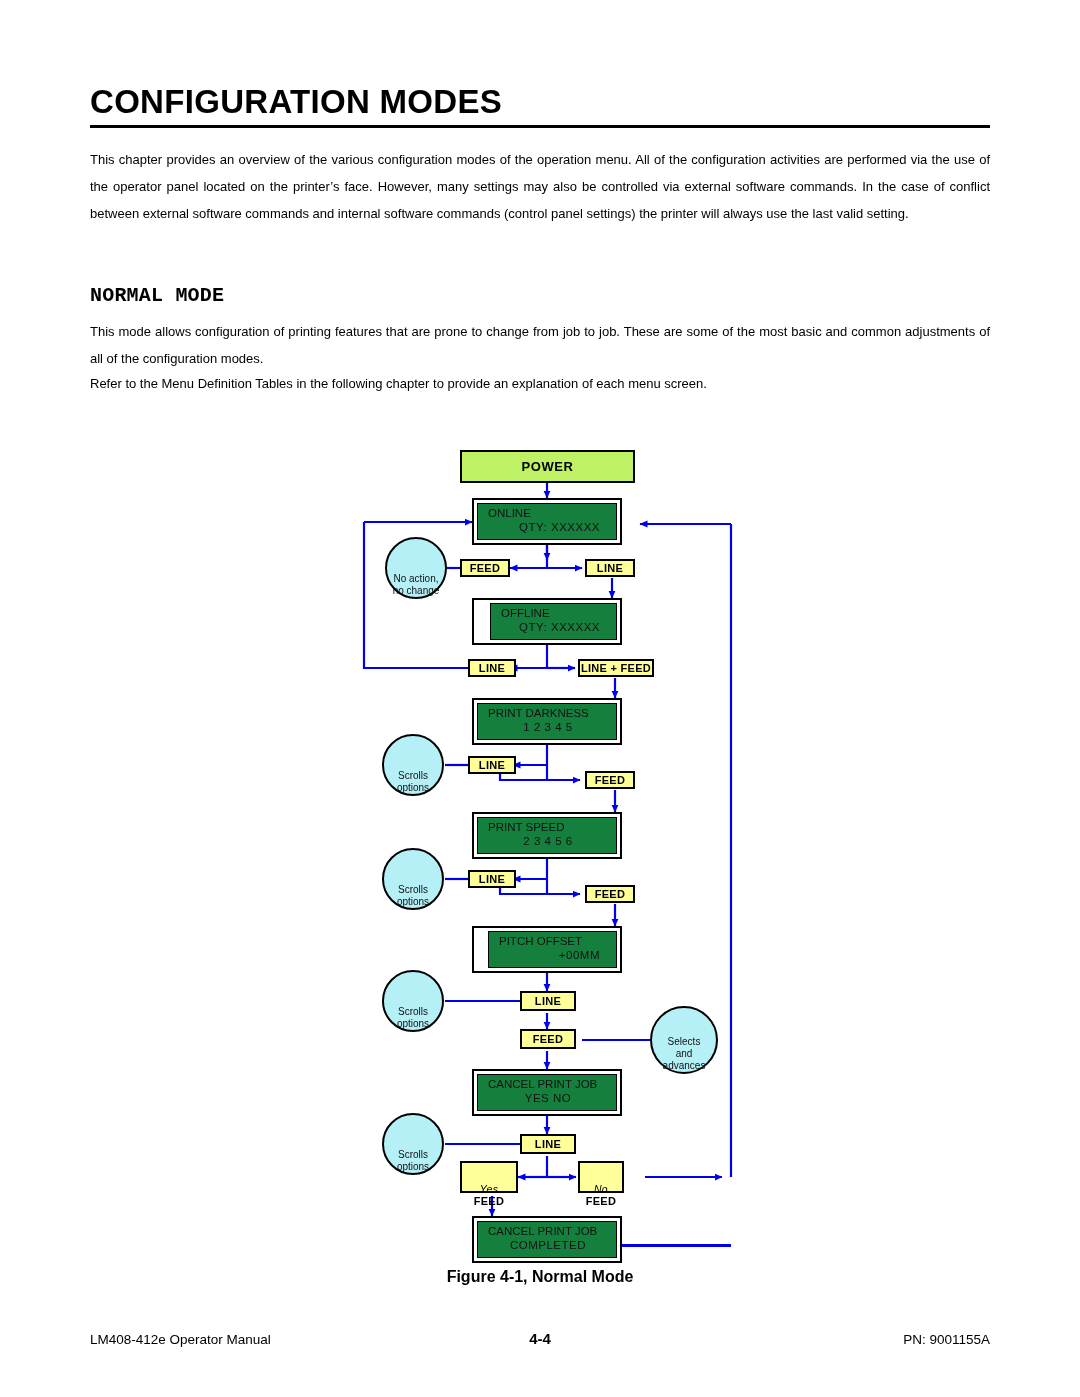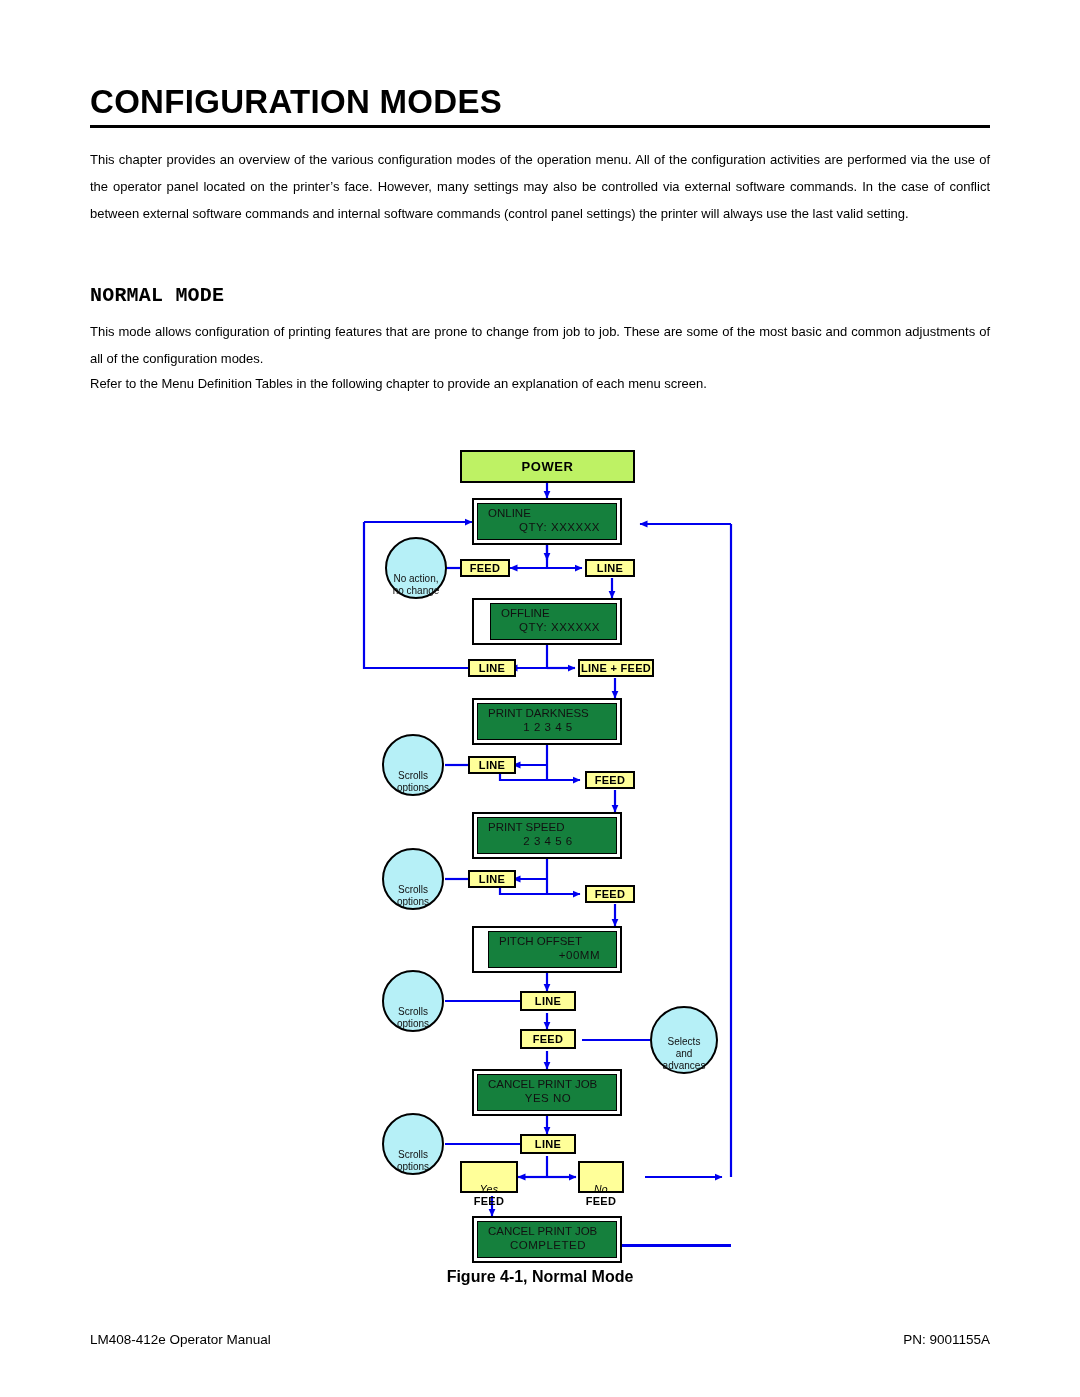--- a/index.html
+++ b/index.html
@@ -463,15 +463,16 @@
         <div class="lcd-l1">CANCEL PRINT JOB</div>
         <div class="lcd-l2">COMPLETED</div>
       </div>
     </div>
 
   </div>
 
   <div class="fig-caption">Figure 4-1, Normal Mode</div>
 
   <div class="footer-left">LM408-412e Operator Manual</div>
+  <div class="footer-center">4-4</div>
   <div class="footer-right">PN: 9001155A</div>
 
 </div>
 
 </body></html>

